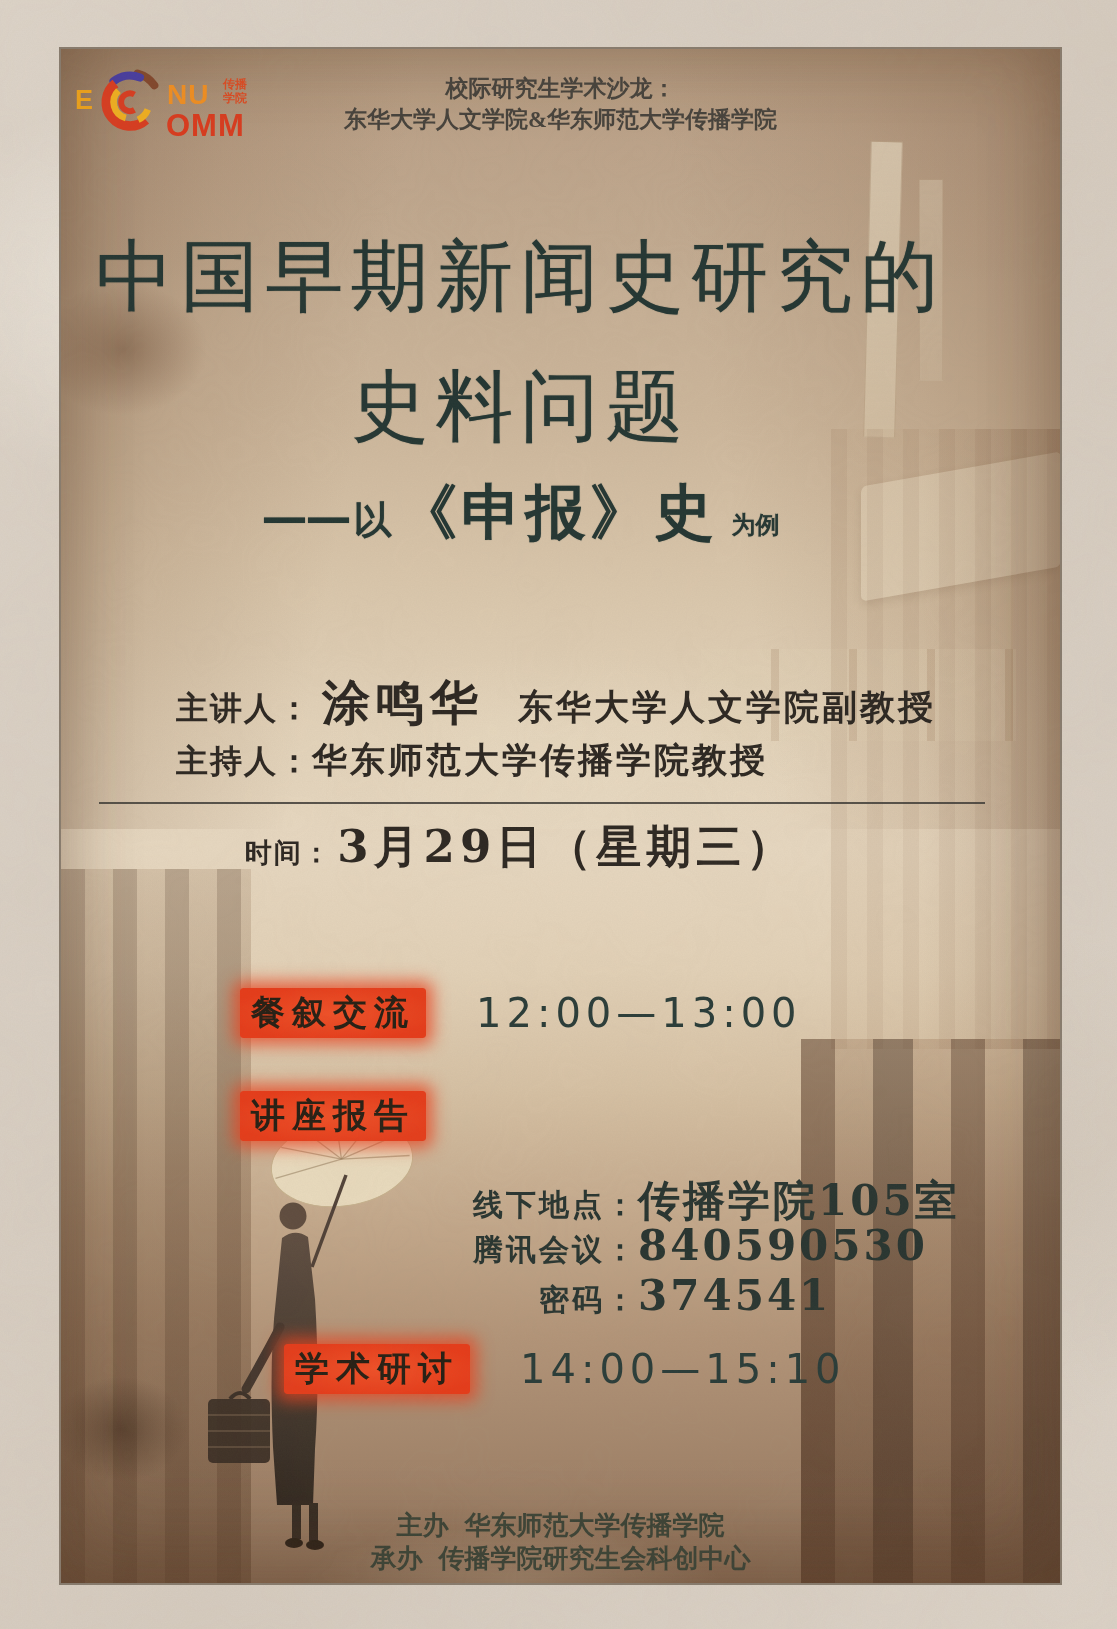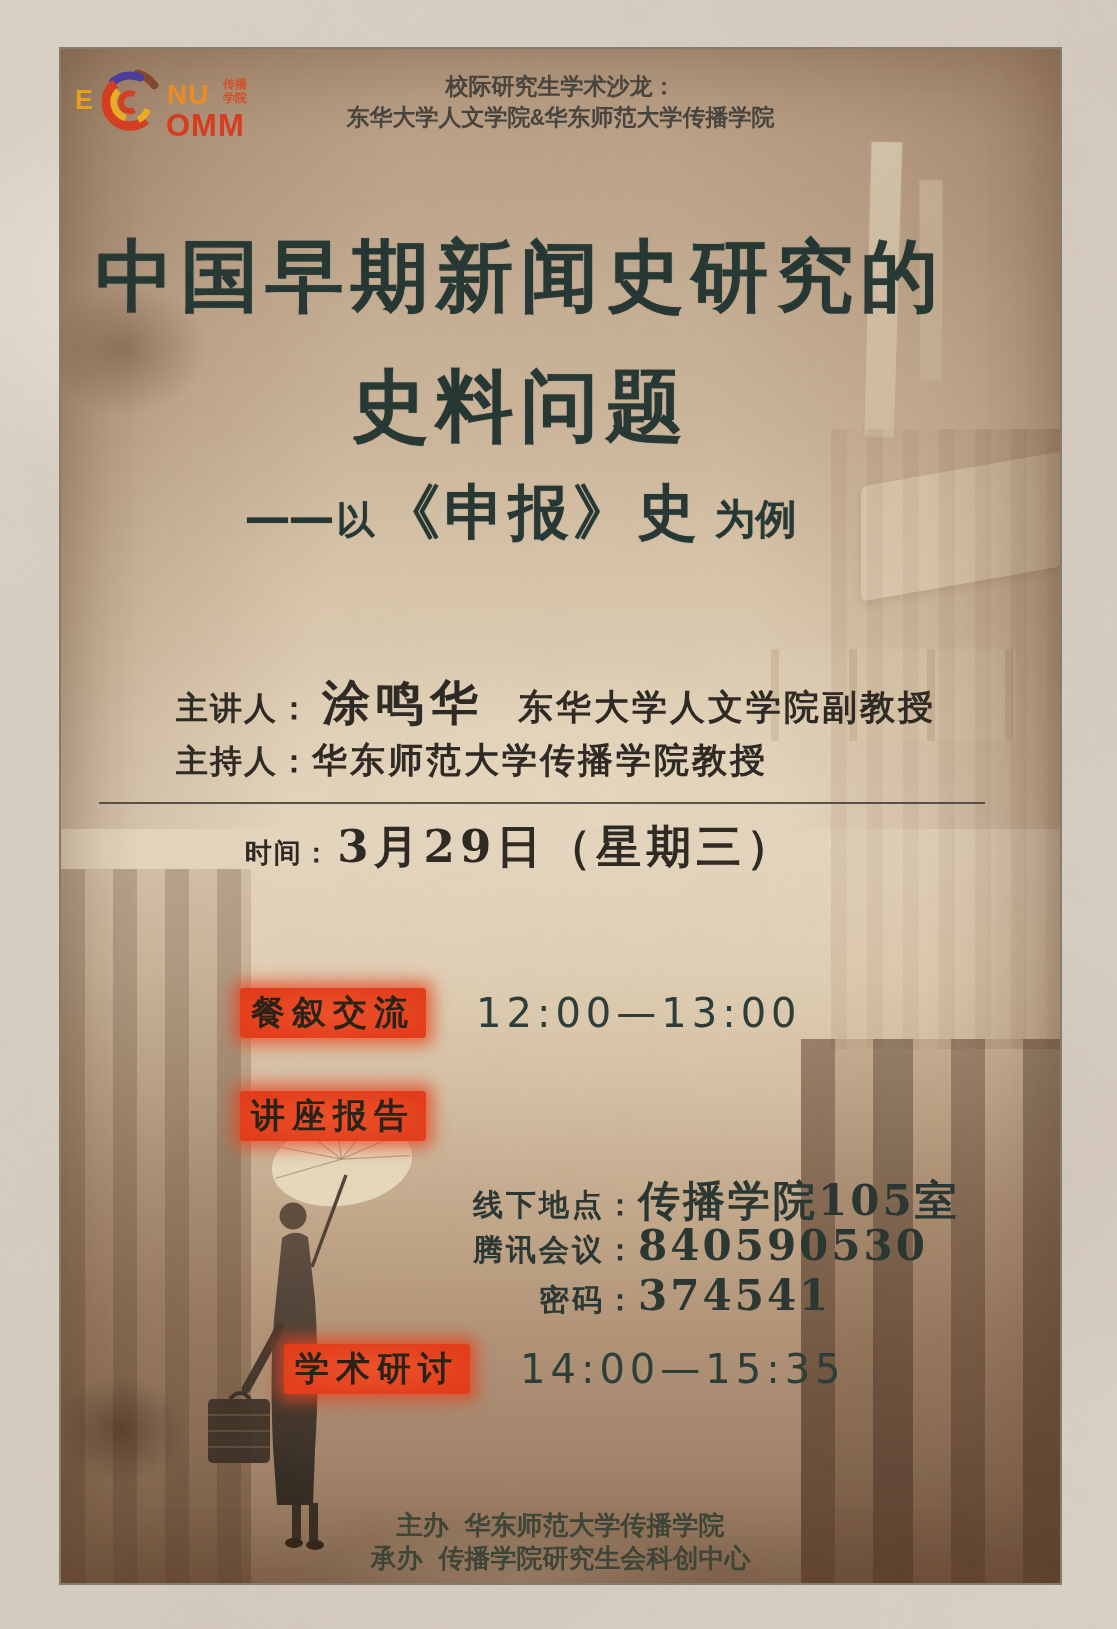--- a/index.html
+++ b/index.html
@@ -62,35 +62,35 @@
   .logo span{position:absolute;}
   .lg-e{left:12px;top:24px;font-size:27px;color:#eca019;}
   .lg-c{position:absolute;left:30px;top:2px;width:74px;height:74px;}
   .lg-nu{left:104px;top:18px;font-size:28px;color:#ee8d21;letter-spacing:1px;}
   .lg-cn{left:160px;top:16px;font-size:12px;line-height:14px;color:#d94a22;width:30px;}
   .lg-cn b{display:block;font-weight:bold;}
   .lg-omm{left:103px;top:47px;font-size:31px;color:#d83a1d;letter-spacing:1px;}
   
   .content{position:absolute;inset:0;z-index:5;}
   .org-lines{position:absolute;left:0;top:24px;width:100%;text-align:center;
-     font-family:Liberation Mono, monospace;font-weight:bold;
+     font-family:Liberation Serif, serif;font-weight:bold;
      font-size:23px;line-height:31px;color:var(--header-ink,#44403a);}
   .title-line{position:absolute;left:0;width:100%;text-align:center;
-     font-weight:bold;color:var(--title-ink,#213431);
+     font-weight:normal;color:var(--title-ink,#213431);
      font-size:78px;letter-spacing:7px;transform:translateX(-40px);
      text-shadow:0 0 1px rgba(20,40,38,.6);}
   .title-1{top:176px;}
   .title-2{top:306px;}
   .subtitle{position:absolute;left:0;top:424px;width:100%;text-align:center;
      color:var(--title-ink,#213431);font-weight:bold;transform:translateX(-40px);
      text-shadow:0 0 1px rgba(20,40,38,.5);}
   .sub-dash{font-size:46px;letter-spacing:-2px;}
   .sub-prefix{font-size:38px;margin:0 6px 0 4px;}
   .sub-main{font-size:60px;letter-spacing:4px;}
-  .sub-suffix{font-size:41px;margin-left:14px;}
+  .sub-suffix{font-size:24px;margin-left:14px;}
   .speaker-row{position:absolute;left:115px;width:870px;display:flex;align-items:baseline;
      color:var(--text-ink,#2a2520);font-weight:bold;}
   .speaker-1{top:622px;} .speaker-2{top:688px;}
   .sp-role{font-size:32px;letter-spacing:2px;}
   .sp-name{font-size:48px;letter-spacing:6px;margin:0 34px 0 10px;}
   .sp-affil{font-size:35px;letter-spacing:3px;}
   .divider{position:absolute;left:38px;top:753px;width:886px;height:2px;
      background:#3c3a35;opacity:.85;}
   .time-row{position:absolute;left:0;top:768px;width:100%;text-align:center;
      transform:translateX(-40px);color:var(--text-ink,#2a2520);font-weight:bold;}
@@ -220,21 +220,21 @@
 
       <div class="sched-row sched-1">
         <div class="sched-label">餐叙交流</div>
         <div class="sched-time">12:00—13:00</div>
       </div>
       <div class="sched-row sched-2">
         <div class="sched-label">讲座报告</div>
       </div>
       <div class="sched-row sched-3">
         <div class="sched-label">学术研讨</div>
-        <div class="sched-time">14:00—15:35</div>
+        <div class="sched-time">14:00—15:10</div>
       </div>
 
       <div class="loc-block">
         <div class="loc-line loc-1">
           <span class="loc-label">线下地点：</span><span class="loc-value">传播学院105室</span>
         </div>
         <div class="loc-line loc-2">
           <span class="loc-label">腾讯会议：</span><span class="loc-value">840590530</span>
         </div>
         <div class="loc-line loc-3">

